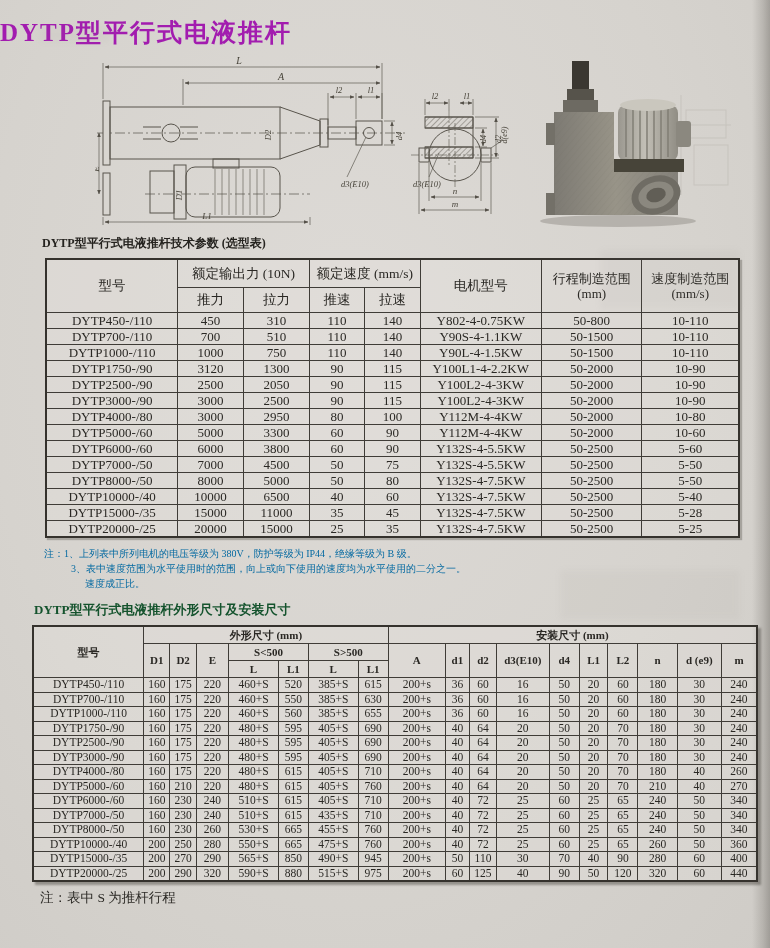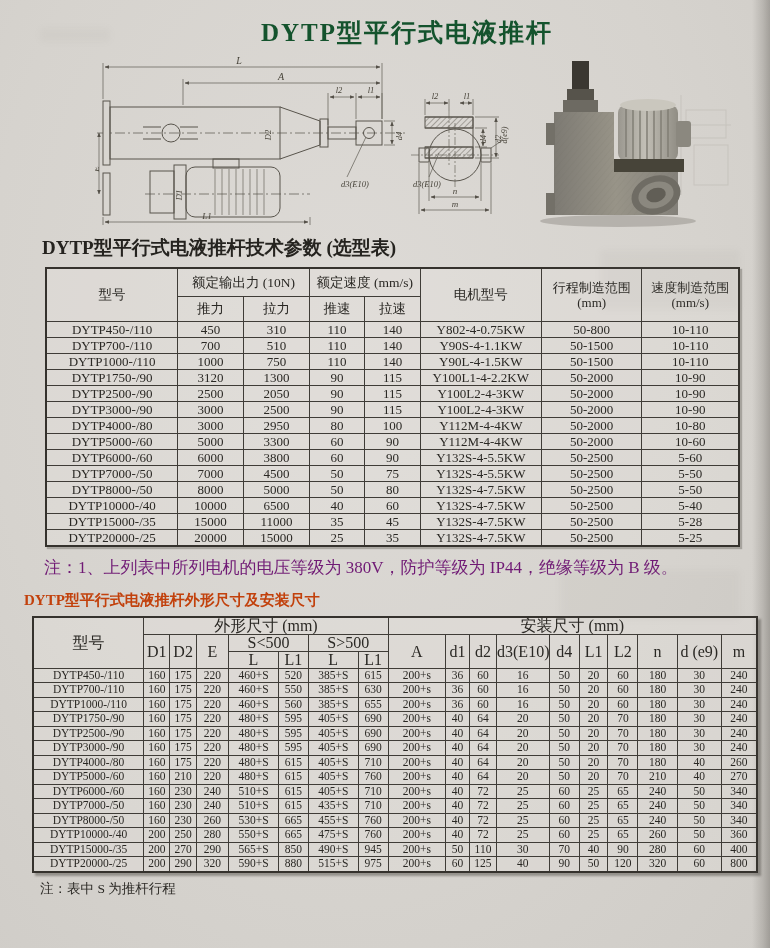--- a/index.html
+++ b/index.html
@@ -8,50 +8,50 @@
     background:#d8d5d0;
     background-image:radial-gradient(ellipse at 45% 35%, #dddad6 0%, #d6d3ce 60%, #cfccc7 100%);
     font-family:"Liberation Serif","DejaVu Serif",serif;
     color:#2a2824;
     position:relative;overflow:hidden;
   }
   .page-edge{position:absolute;top:0;right:0;width:18px;height:948px;
     background:linear-gradient(to right, rgba(0,0,0,0) 0%, rgba(70,66,60,.18) 60%, rgba(60,56,50,.32) 100%);}
   .smudge{position:absolute;background:#8a867e;opacity:.06;filter:blur(3px);border-radius:3px;}
 
-  .title{margin-top:16px;text-align:center;font-size:25px;font-weight:bold;letter-spacing:2px;color:#14532d;margin-left:44px;}
+  .title{margin-top:16px;text-align:left;font-size:25px;font-weight:bold;letter-spacing:2px;color:#a21caf;}
 
   .figure-row{position:relative;height:176px;margin-top:6px;}
   .lineart{position:absolute;left:95px;top:0;}
   .photo{position:absolute;left:526px;top:0;}
   svg text{font-family:"Liberation Serif","DejaVu Serif",serif;}
 
-  .caption{margin:4px 0 0 42px;font-size:19px;font-weight:bold;color:#25231f;}
-  .caption2{margin:10px 0 0 24px;font-size:15px;font-weight:bold;color:#c2410c;}
+  .caption{margin:4px 0 0 42px;font-size:12px;font-weight:bold;color:#25231f;}
+  .caption2{margin:10px 0 0 34px;font-size:13px;font-weight:bold;color:#14532d;}
 
   table{border-collapse:collapse;table-layout:fixed;background:rgba(235,233,229,.25);}
   th,td{border:1px solid #3f3c37;text-align:center;padding:0;overflow:hidden;white-space:nowrap;}
   th{font-weight:normal;}
 
   .t1{width:695px;margin:6px 0 0 45px;border:2px solid #35322d;font-size:13.5px;
       box-shadow:2px 2px 1px rgba(80,76,70,.35);}
   .t1 thead th{font-size:13.5px;}
   .t1 thead tr:first-child th{height:27px;}
   .t1 thead tr:nth-child(2) th{height:24px;}
   .t1 tbody td{height:15px;line-height:14px;font-size:13px;}
   .t1 .two-line div{line-height:15px;font-size:13px;}
 
-  .notes{margin:8px 0 0 44px;font-size:17px;line-height:1.5;color:#701a75;width:690px;}
+  .notes{margin:8px 0 0 44px;font-size:10px;line-height:1.5;color:#0369a1;width:690px;}
   .notes .nl{white-space:nowrap;}
   .notes .ind1{padding-left:27px;}
   .notes .ind2{padding-left:41px;}
 
   .t2{width:726px;margin:6px 0 0 32px;border:2px solid #35322d;font-size:11.5px;
       box-shadow:3px 3px 2px rgba(70,66,60,.45);}
-  .t2 thead th{height:16px;line-height:15px;font-size:16px;}
+  .t2 thead th{height:16px;line-height:15px;font-size:11px;font-weight:bold;}
   .t2 tbody td{height:13.5px;line-height:13px;font-size:11.5px;}
   .t2 tbody td:first-child{font-size:11.5px;}
 
   .footnote{margin:7px 0 0 40px;font-size:13.5px;color:#2c2a26;}
 </style>
 </head>
 <body>
 
 <div class="page-edge"></div>
 <div class="smudge" style="left:40px;top:28px;width:70px;height:14px;"></div>
@@ -428,20 +428,22 @@
         <td>35</td>
         <td>Y132S-4-7.5KW</td>
         <td>50-2500</td>
         <td>5-25</td>
       </tr>
     </tbody>
 </table>
 
 <div class="notes">
   <div class="nl">注：1、上列表中所列电机的电压等级为 380V，防护等级为 IP44，绝缘等级为 B 级。</div>
+  <div class="nl ind1">3、表中速度范围为水平使用时的范围，向上或向下使用的速度均为水平使用的二分之一。</div>
+  <div class="nl ind2">速度成正比。</div>
 </div>
 
 <div class="caption2">DYTP型平行式电液推杆外形尺寸及安装尺寸</div>
 
 <table class="t2">
   <colgroup>
     <col style="width:14.7%">
       <col style="width:3.5%">
       <col style="width:3.5%">
       <col style="width:4.3%">
@@ -762,18 +764,18 @@
         <td>975</td>
         <td>200+s</td>
         <td>60</td>
         <td>125</td>
         <td>40</td>
         <td>90</td>
         <td>50</td>
         <td>120</td>
         <td>320</td>
         <td>60</td>
-        <td>800</td>
+        <td>440</td>
       </tr>
     </tbody>
 </table>
 
 <div class="footnote">注：表中 S 为推杆行程</div>
 
 </body></html>

